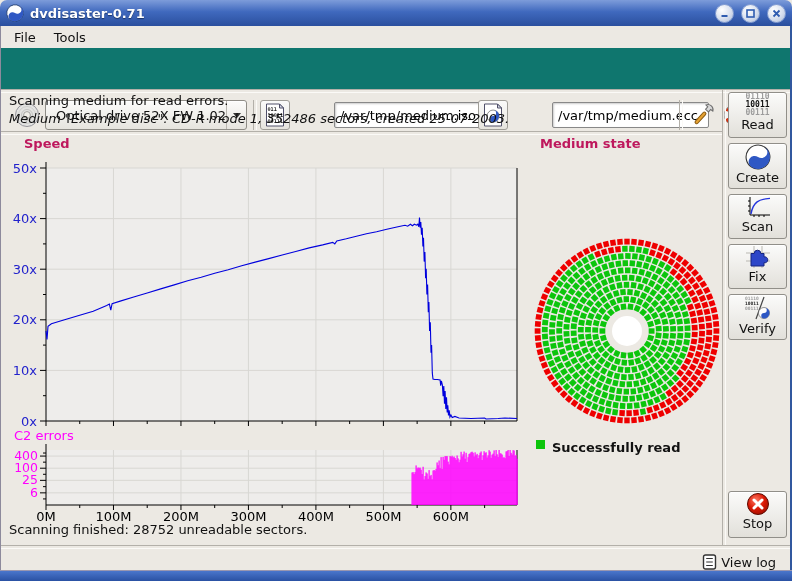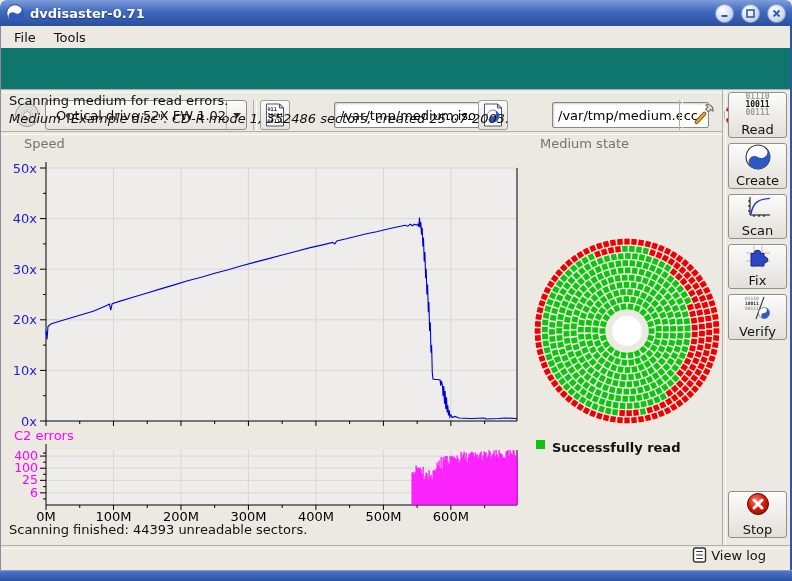--- a/index.html
+++ b/index.html
@@ -40,41 +40,41 @@
     background:linear-gradient(#fbfbfa,#e6e4de);border:1px solid #a09e98;border-radius:3px;
     display:flex;align-items:center;justify-content:center;}
   .path-input{position:absolute;top:54px;height:26px;box-sizing:border-box;border:1px solid #888;
     border-radius:2px;background:#fff;font:13px "DejaVu Sans","Liberation Sans",sans-serif;
     padding:0 5px;box-shadow:inset 1px 1px 2px #ccc;margin-left:40px;}
   
   .status1{position:absolute;left:9px;top:93px;}
   .status2{position:absolute;left:9px;top:111px;font-style:italic;}
   .hsep{position:absolute;left:1px;right:2px;height:2px;border-top:1px solid #b3b0a9;border-bottom:1px solid #fbfaf7;}
   .chart-title{position:absolute;font-size:13px;}
-  .blue-t{color:#737373;}
+  .blue-t{color:#be185d;font-weight:bold;}
   .mag-t{color:#ff00ff;}
   
   svg{display:block;}
   .legend{position:absolute;left:536px;top:440px;}
   .legend-row{display:flex;align-items:flex-start;height:25px;font-weight:bold;}
   .legend-swatch{width:9px;height:9px;margin-right:7px;}
   .scan-result{position:absolute;left:9px;top:522px;}
   
   .side-sep{position:absolute;left:722px;top:90px;height:455px;width:2px;
     border-left:1px solid #b3b0a9;border-right:1px solid #fbfaf7;}
   .side-btn{position:absolute;left:728px;width:59px;box-sizing:border-box;
     background:linear-gradient(#fbfbfa,#e2e0da);border:1px solid #918f89;border-radius:3px;
-    box-shadow:inset 0 1px 0 #fff;display:flex;flex-direction:column;align-items:center;justify-content:space-between;cursor:default;}
+    box-shadow:inset 0 1px 0 #fff;display:flex;flex-direction:column;align-items:center;justify-content:flex-start;cursor:default;}
   .side-btn .lbl{font-size:13px;line-height:15px;}
   .bin-lines{font-family:"DejaVu Sans Mono","Liberation Mono",monospace;font-size:8px;line-height:8px;
     font-weight:bold;text-align:center;}
   .bin-gray{color:#9b9b9b;}
   
   .footer-sep{top:545px;}
-  .footer{position:absolute;left:1px;right:16px;top:547px;height:23px;display:flex;align-items:flex-start;justify-content:flex-end;padding-right:10px;box-sizing:border-box;}
+  .footer{position:absolute;left:1px;right:6px;top:547px;height:23px;display:flex;align-items:flex-end;justify-content:flex-end;padding-right:10px;box-sizing:border-box;}
   .viewlog{display:flex;align-items:center;gap:4px;cursor:default;}
 </style>
 </head>
 <body>
 
 <div id="app">
 
   <div class="titlebar">
     <svg width="18" height="18" viewBox="0 0 24 24">
       <g transform="rotate(35 12 12)">
@@ -910,21 +910,21 @@
       <circle cx="107" cy="99" r="15" fill="#ffffff"></circle>
     </svg>
 
   <div class="legend">
     <div class="legend-row">
       <span class="legend-swatch" id="sw-good" style="background: rgb(12, 197, 12);"></span>
       <span>Successfully read</span>
     </div>
   </div>
 
-  <div class="scan-result">Scanning finished: 44393 unreadable sectors.</div>
+  <div class="scan-result">Scanning finished: 28752 unreadable sectors.</div>
 
   <div class="side-sep"></div>
 
   <div class="side-btn" style="top:92px;height:46px">
     <div class="bin-lines">
       <div class="bin-gray">01110</div>
       <div>10011</div>
       <div class="bin-gray">00111</div>
     </div>
     <span class="lbl">Read</span>

